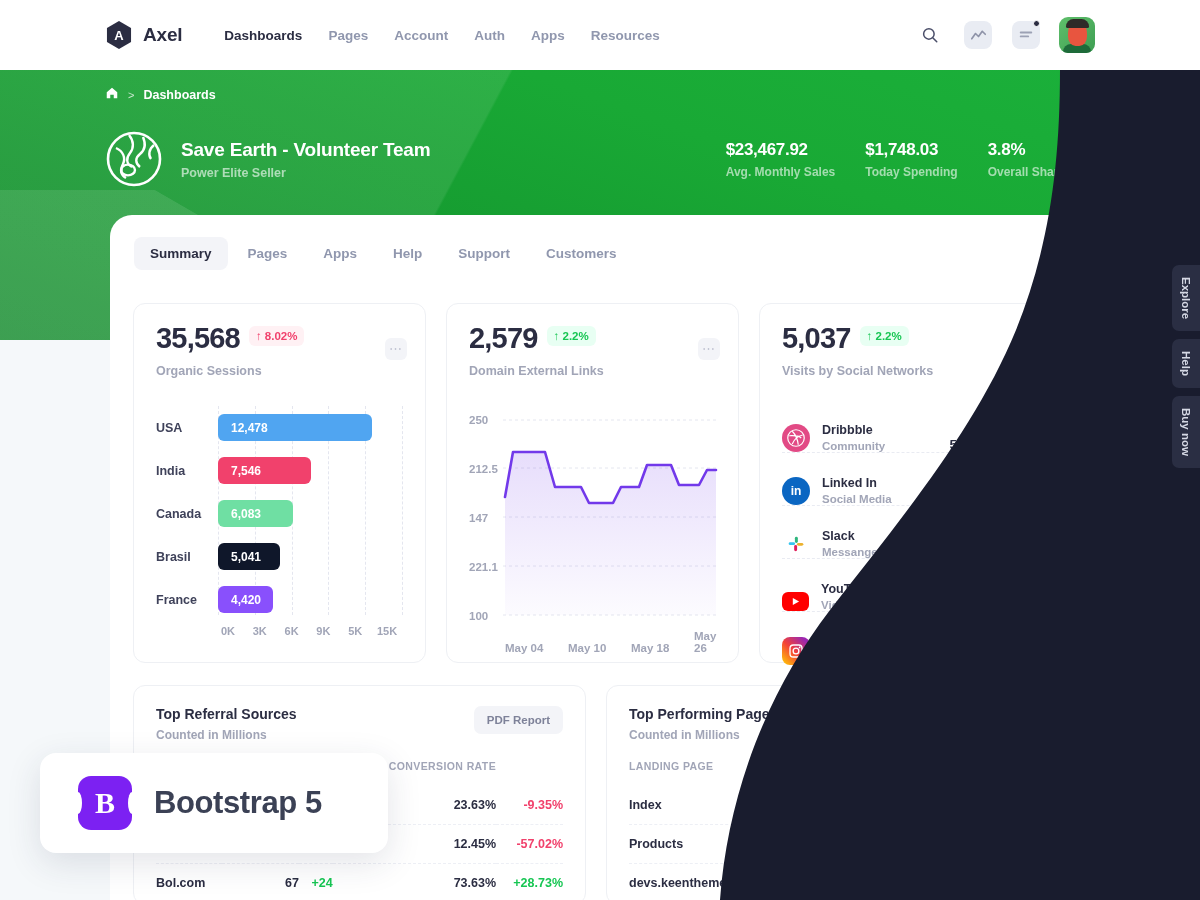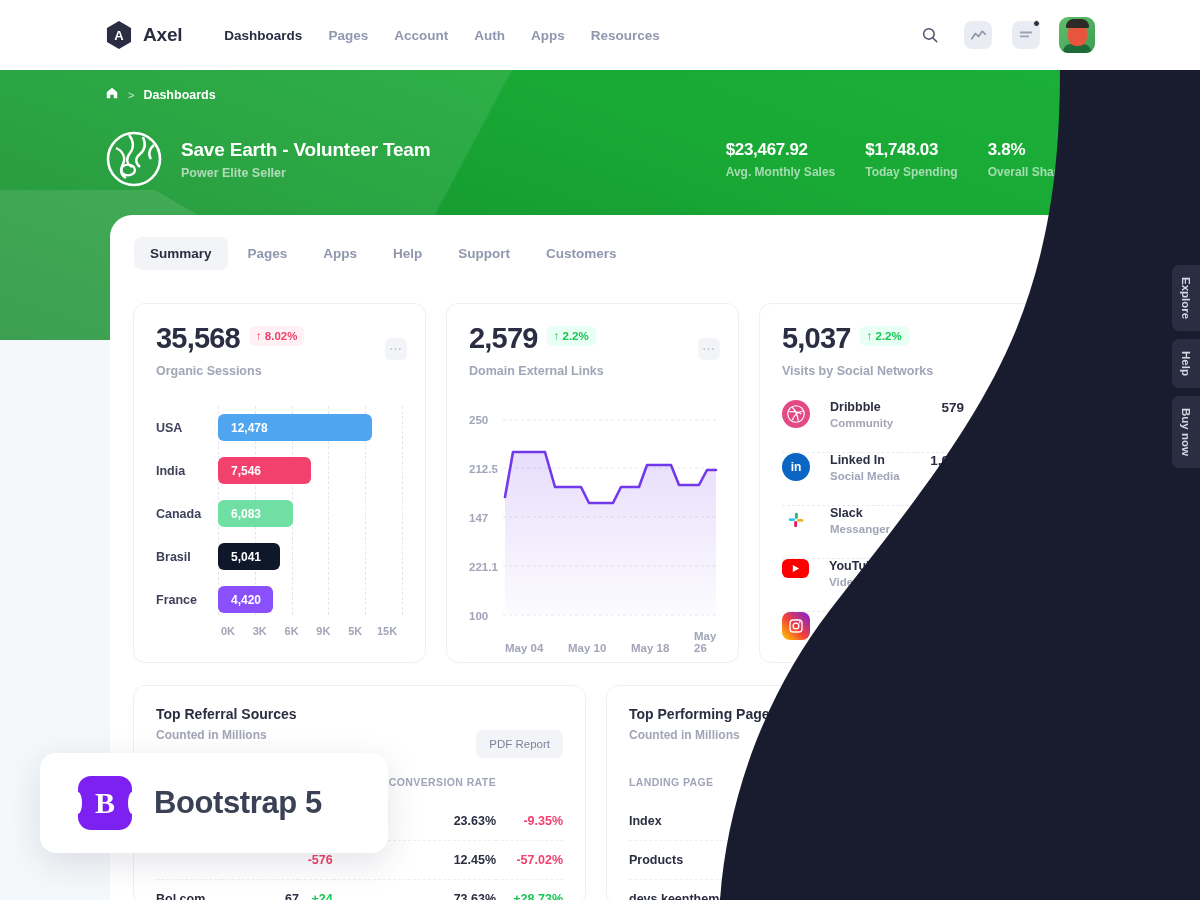--- a/index.html
+++ b/index.html
@@ -109,35 +109,35 @@
   .bar-axis { display: flex; margin-left: 56px; margin-top: 4px; }
   .bar-axis span { flex: 1; font-size: 11px; font-weight: bold; color: #A1A5B7; text-align: center; }
 
   
   .line-wrap { position: relative; margin-top: 36px; height: 240px; }
   .ly-lbl { position: absolute; left: 0; font-size: 11.5px; font-weight: bold; color: #A1A5B7; }
   .lx-lbl { position: absolute; bottom: 0; font-size: 11.5px; font-weight: bold; color: #A1A5B7; }
 
   
   .soc-list { margin-top: 22px; }
-  .soc-row { display: flex; align-items: flex-start; height: 53px; border-bottom: 1px dashed #E9EBF2; gap: 8px; }
+  .soc-row { display: flex; align-items: flex-end; height: 53px; border-bottom: 1px dashed #E9EBF2; }
   .soc-row:last-child { border-bottom: none; }
   .soc-ico { width: 28px; height: 28px; border-radius: 50%; margin-right: 12px; flex: 0 0 auto; display:flex; align-items:center; justify-content:center; overflow:hidden; }
   .soc-name { font-size: 12.5px; font-weight: bold; color: #2B2D42; }
   .soc-cat { font-size: 11.5px; font-weight: bold; color: #A1A5B7; margin-top: 3px; }
   .soc-val { margin-left: auto; font-size: 13.5px; font-weight: bold; color: #2B2D42; }
   .soc-chip { margin-left: 11px; font-size: 11px; font-weight: bold; padding: 4px 6px; border-radius: 6px; min-width: 46px; text-align: center; }
 
   
   .tables-row { display: flex; gap: 20px; padding: 22px 23px 0 23px; }
   .t-card { width: 453px; border: 1px solid #EEF0F4; border-radius: 12px; padding: 20px 22px 0 22px; height: 220px; overflow: hidden; }
   .t-head { display: flex; align-items: flex-start; }
   .t-title { font-size: 14px; font-weight: bold; color: #2B2D42; }
   .t-sub { font-size: 12px; font-weight: bold; color: #A1A5B7; margin-top: 6px; }
-  .t-btn { margin-left: auto; background: #F3F4F8; color: #7E8299; font-size: 11.5px; font-weight: normal; padding: 8px 13px; border-radius: 7px; margin-top: 24px; }
+  .t-btn { margin-left: auto; background: #F3F4F8; color: #7E8299; font-size: 11.5px; font-weight: bold; padding: 8px 13px; border-radius: 7px; }
   table { width: 100%; border-collapse: collapse; margin-top: 18px; }
   th { font-size: 10.5px; font-weight: bold; color: #A1A5B7; letter-spacing: 0.4px; text-transform: uppercase; padding-bottom: 14px; text-align: right; }
   th.l { text-align: left; }
   td { font-size: 12.5px; font-weight: bold; color: #2B2D42; padding: 12px 0; text-align: right; border-top: 1px dashed #EDEFF5; }
   td.l { text-align: left; }
   tbody tr:first-child td { border-top: none; }
   .pos { color: #17C653; } .neg { color: #F1416C; }
   .dcell { padding-left: 14px; }
 
   

